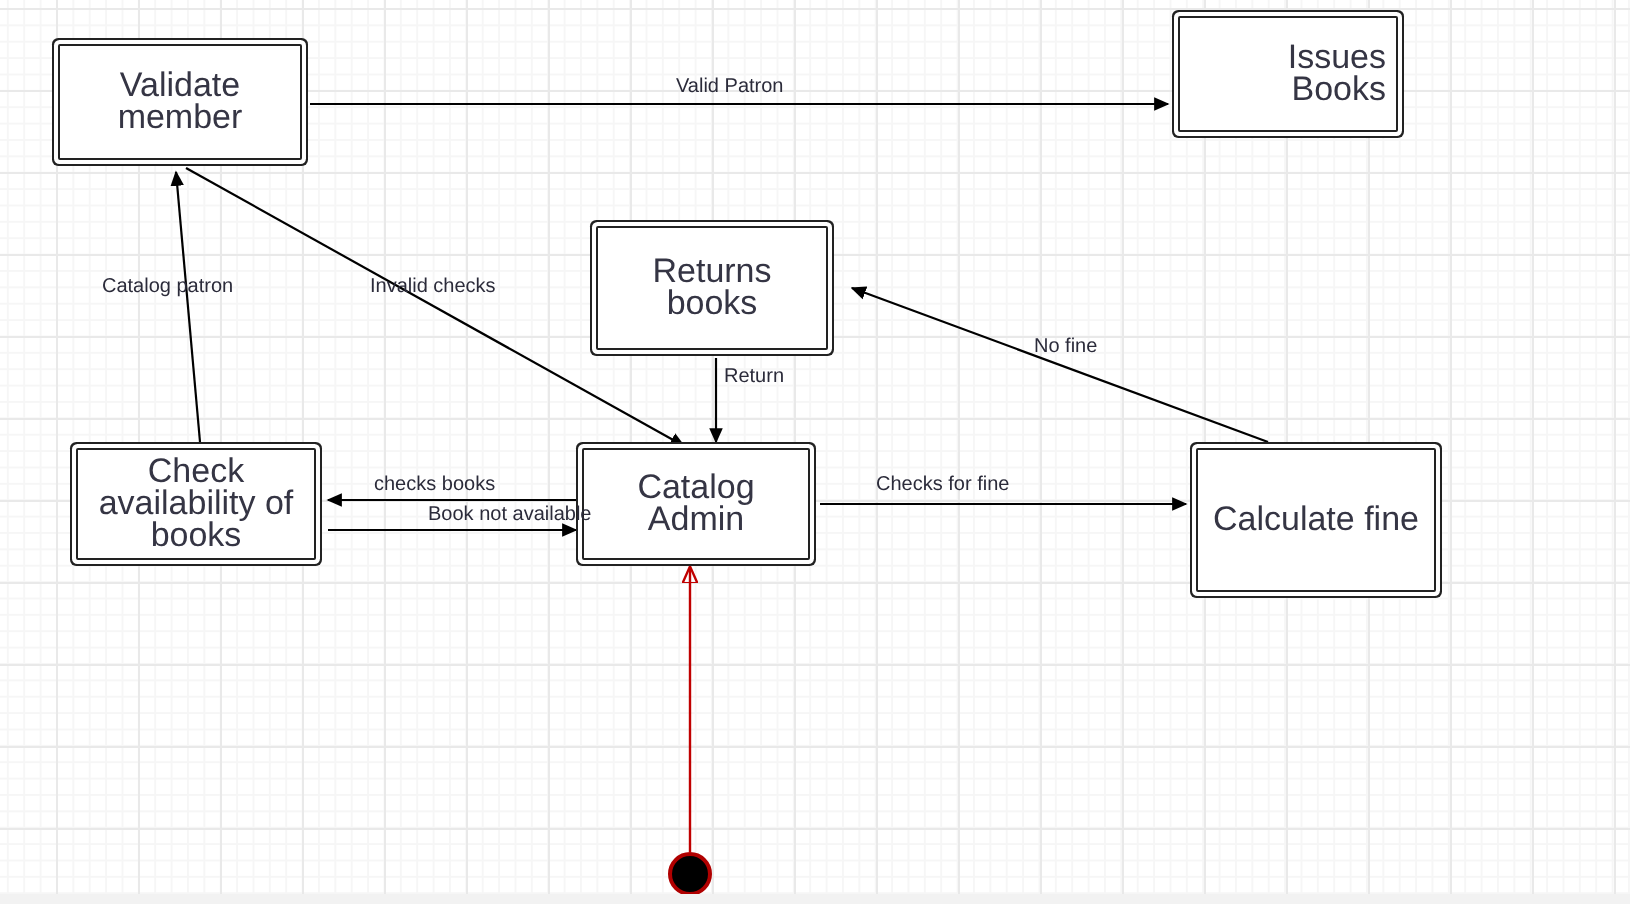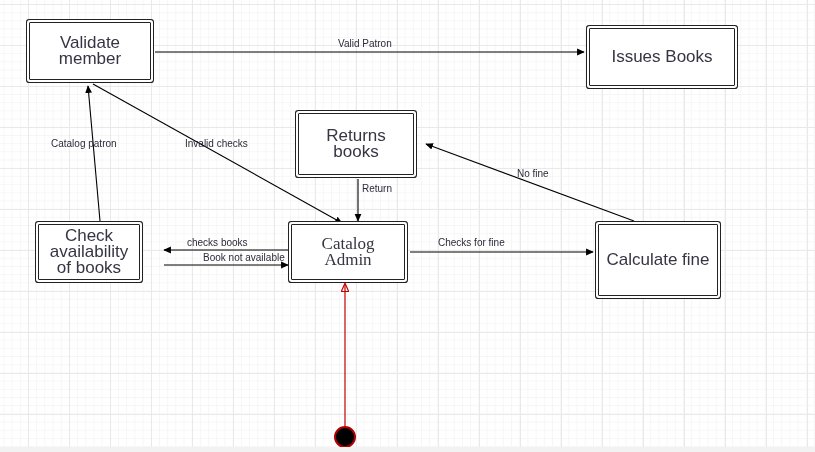--- a/index.html
+++ b/index.html
@@ -115,33 +115,33 @@
 
     <line x1="410" y1="252" x2="593" y2="252" stroke="#000000" stroke-width="1.1" marker-end="url(#arrow-black)"></line>
 
     <line x1="345" y1="426" x2="345" y2="284" stroke="#c00000" stroke-width="1.2" marker-end="url(#arrow-red)"></line>
   </svg>
 
   <div class="state-node" style="left:29px; top:22px; width:122px; height:58px;">
     <span>Validate member</span>
   </div>
 
-  <div class="state-node" style="left:589px; top:28px; width:146px; height:58px;">
+  <div class="state-node" style="left:589px; top:8px; width:110px; height:58px;text-align:right;">
     <span>Issues Books</span>
   </div>
 
   <div class="state-node" style="left:298px; top:113px; width:116px; height:62px;">
     <span>Returns books</span>
   </div>
 
-  <div class="state-node" style="left:38px; top:224px; width:102px; height:56px;">
+  <div class="state-node" style="left:38px; top:224px; width:120px; height:56px;">
     <span>Check availability of books</span>
   </div>
 
-  <div class="state-node" style="left:291px; top:224px; width:114px; height:56px;font-family:Liberation Serif, serif;">
+  <div class="state-node" style="left:291px; top:224px; width:114px; height:56px;">
     <span>Catalog Admin</span>
   </div>
 
   <div class="state-node" style="left:598px; top:224px; width:120px; height:72px;">
     <span>Calculate fine</span>
   </div>
 
   <div class="start-node" style="left:334px; top:426px; width:22px; height:22px;"></div>
 
   <div class="edge-label" style="left:338px; top:37px;">Valid Patron</div>
@@ -149,19 +149,19 @@
   <div class="edge-label" style="left:51px; top:137px;">Catalog patron</div>
 
   <div class="edge-label" style="left:185px; top:137px;">Invalid checks</div>
 
   <div class="edge-label" style="left:342px; top:182px;padding-left:20px;">Return</div>
 
   <div class="edge-label" style="left:517px; top:167px;">No fine</div>
 
   <div class="edge-label" style="left:187px; top:236px;">checks books</div>
 
-  <div class="edge-label" style="left:167px; top:251px;padding-left:36px;">Book not available</div>
+  <div class="edge-label" style="left:178px; top:251px;padding-left:36px;">Book not available</div>
 
   <div class="edge-label" style="left:438px; top:236px;">Checks for fine</div>
 
   <div class="bottom-strip"></div>
 
 </div>
 
 </body></html>

